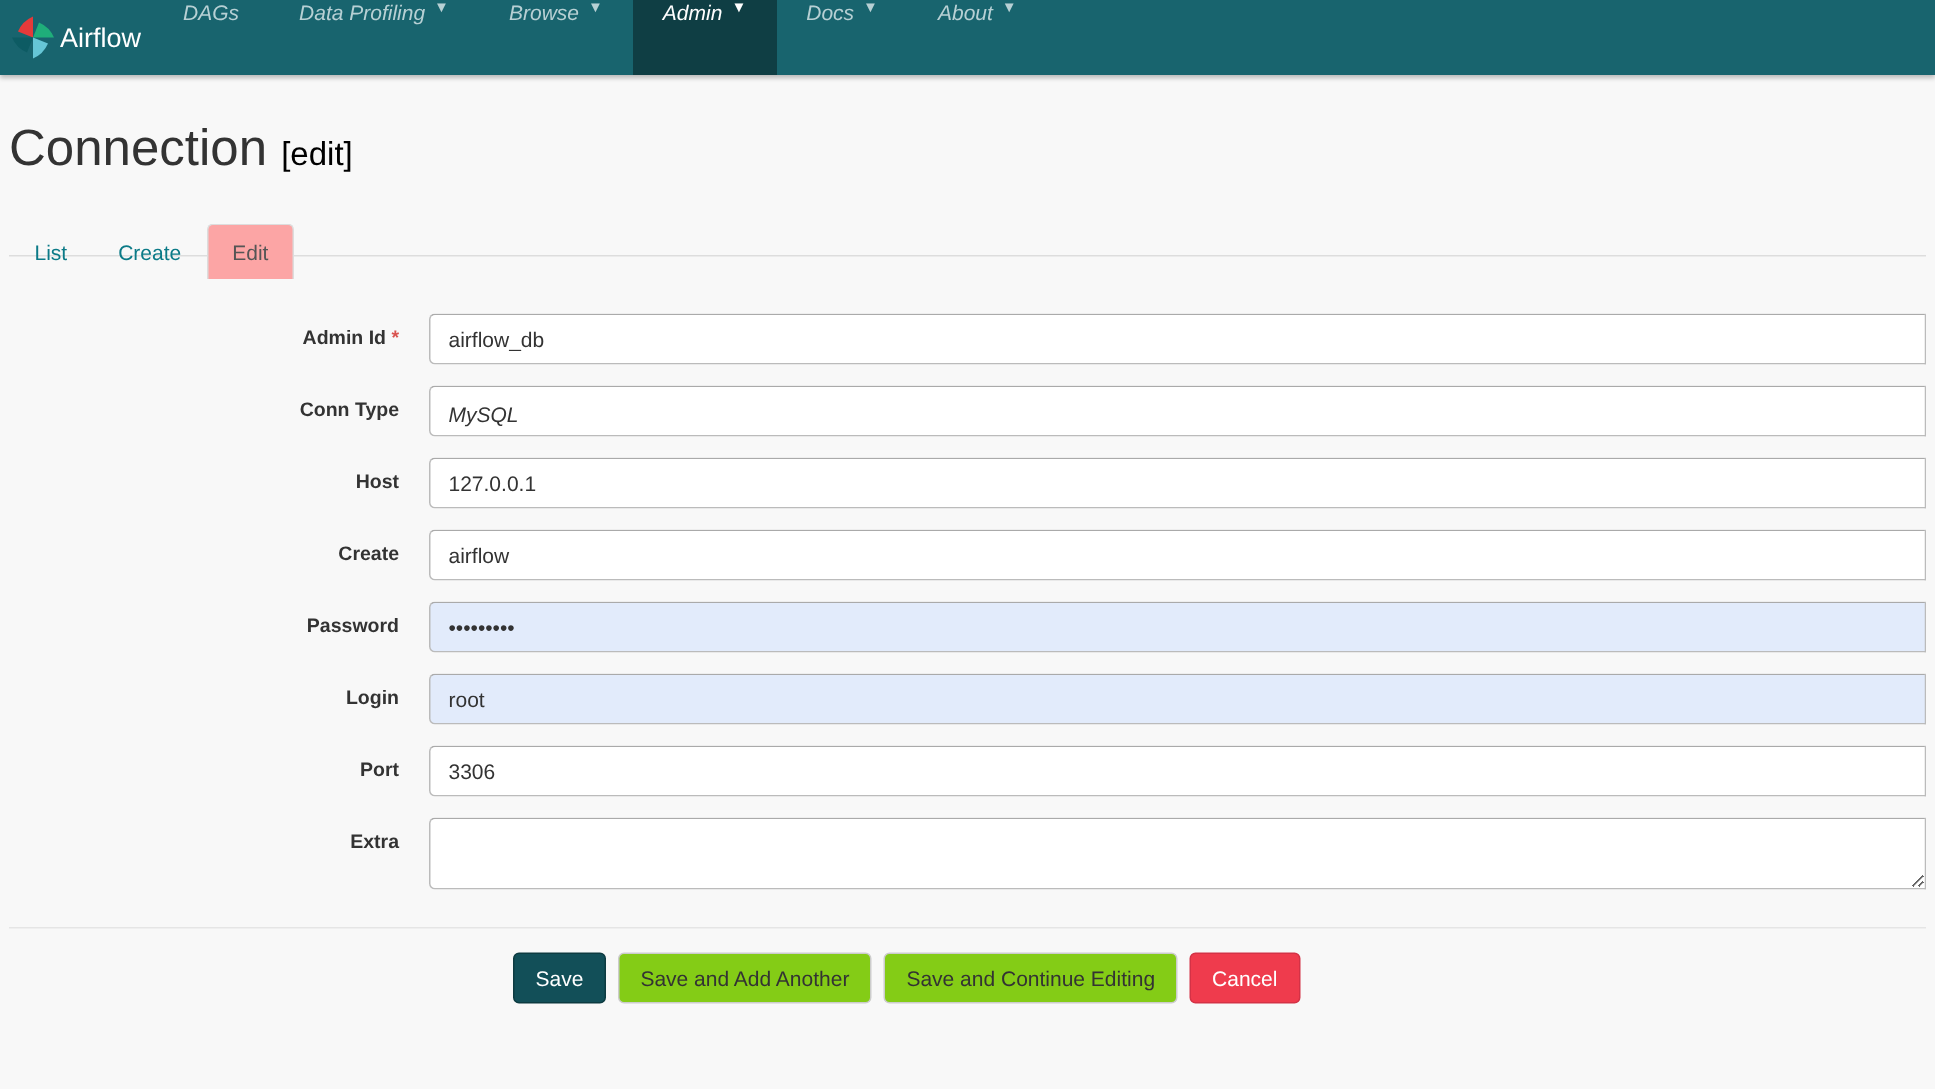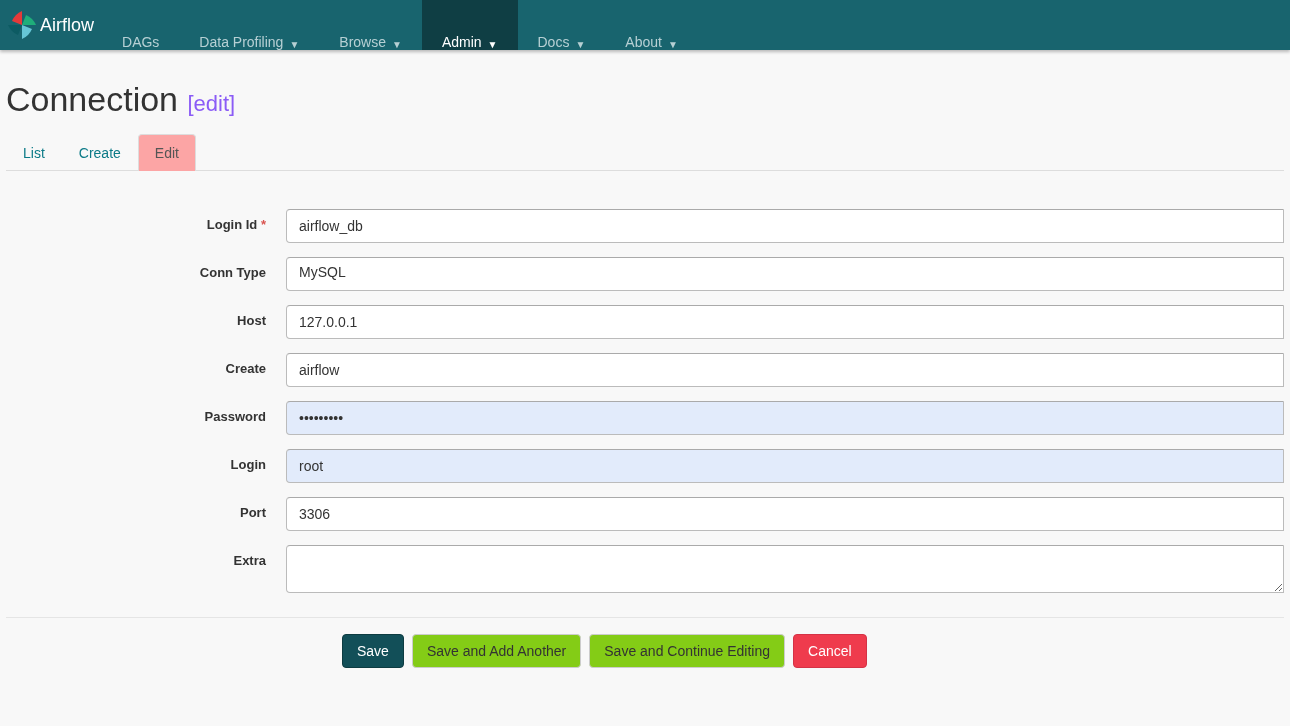--- a/index.html
+++ b/index.html
@@ -4,44 +4,44 @@
 <style>
   * { box-sizing: border-box; }
   html, body { margin:0; padding:0; font-family: -apple-system, "Helvetica Neue", Helvetica, Arial, sans-serif; background:#f8f8f8; color:#333; }
   body { width:1290px; }
 
   
   .navbar { background:#18646e; height:50px; display:flex; align-items:stretch; padding:0 0 0 6px; box-shadow:0 2px 3px rgba(0,0,0,0.25); position:relative; }
   .navbar .brand { display:flex; align-items:center; padding:0 8px 0 0; color:#fff; font-size:18px; }
   .brand .logo { width:32px; height:32px; position:relative; margin-right:2px; }
   .brand .logo svg { width:32px; height:32px; display:block; }
-  .nav-item { display:flex; align-items:flex-end; padding:0 20px; color:#b7d0d4; font-size:14px; cursor:pointer; }
+  .nav-item { display:flex; align-items:flex-start; padding:0 20px; color:#b7d0d4; font-size:14px; cursor:pointer;font-style:italic; }
   .nav-item.active { background:#0f3e44; color:#fff; }
   .caret { margin-left:6px; font-size:10px; }
 
   
   .page { padding:30px 6px 40px 6px; }
   h1.title { font-weight:400; font-size:34px; margin:0 0 14px 0; color:#333; }
-  h1.title .sub { color:#8b5cf6; font-size:22px; font-weight:400; }
+  h1.title .sub { color:#000000; font-size:22px; font-weight:400; }
 
   .tabs { border-bottom:1px solid #ddd; display:flex; margin-top:8px; }
-  .tab { padding:10px 16px; font-size:14px; color:#0b7a87; cursor:pointer; border:1px solid transparent; border-bottom:none; border-radius:4px 4px 0 0; position:relative; top:1px; }
+  .tab { padding:10px 16px; font-size:14px; color:#0b7a87; cursor:pointer; border:1px solid transparent; border-bottom:none; border-radius:4px 4px 0 0; position:relative; top:16px; }
   .tab.active { color:#555; background:#fca5a5; border-color:#ddd #ddd #f8f8f8 #ddd; }
 
   .form { margin-top:38px; }
   .row { display:flex; align-items:flex-start; margin-bottom:14px; }
   .row .lbl { width:280px; text-align:right; padding-right:20px; padding-top:8px; font-size:13px; font-weight:700; color:#333; }
   .row .lbl .req { color:#d9534f; }
   .row .ctrl { flex:1; }
   .ctrl input, .ctrl textarea, .ctrl .select {
     width:100%; height:34px; border:1px solid #bbb; border-top-color:#aaa; border-radius:4px 0 0 4px;
     padding:6px 12px; font-size:14px; color:#333; background:#fff; outline:none;
   }
   .ctrl textarea { height:48px; resize:vertical; padding-top:8px; font-family:inherit; }
-  .ctrl .select { display:flex; align-items:flex-start; }
+  .ctrl .select { display:flex; align-items:flex-end;font-style:italic; }
   .ctrl input.autofill { background:#e2ebfb; }
 
   .form-hr { border:0; border-top:1px solid #e5e5e5; margin:20px 0 16px 0; }
 
   .actions { margin-left:300px; display:flex; gap:8px;padding-left:36px; }
   .btn { height:34px; padding:0 14px; font-size:14px; border-radius:4px; cursor:pointer; border:1px solid transparent; background:#fff; }
   .btn.primary { background:#124f58; color:#fff; border-color:#0d3b41; }
   .btn.default { background:#84cc16; color:#333; border:1px solid #ccc; }
   .btn.danger  { background:#ef3b4d; color:#fff; border-color:#d43246; }
 </style>
@@ -102,21 +102,21 @@
     </div>
     <div class="tab active">
       <span>Edit</span>
     </div>
   </div>
 
   <div class="form">
 
     <div class="row">
       <div class="lbl">
-        <span>Login Id</span>
+        <span>Admin Id</span>
         <span class="req">*</span>
       </div>
       <div class="ctrl"><input type="text" value="airflow_db" style=""></div>
     </div>
 
     <div class="row">
       <div class="lbl"><span>Conn Type</span></div>
       <div class="ctrl">
         <div class="select">
           <span>MySQL</span>

